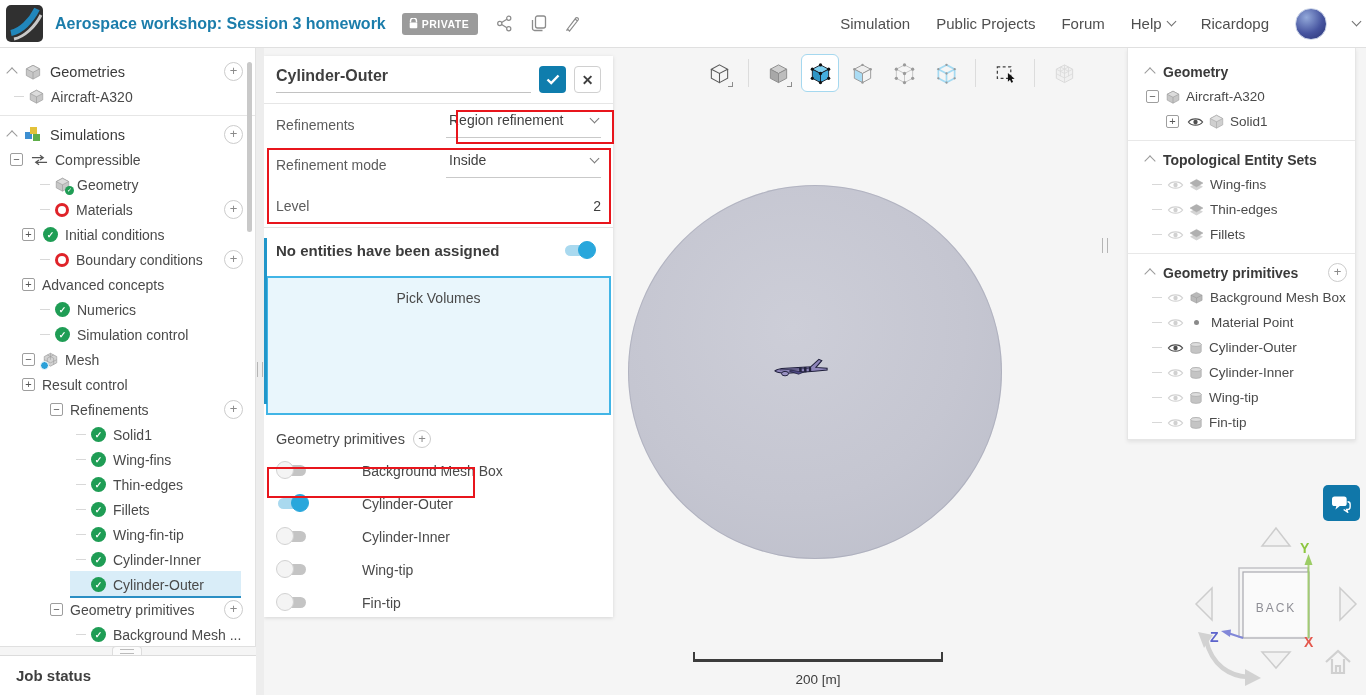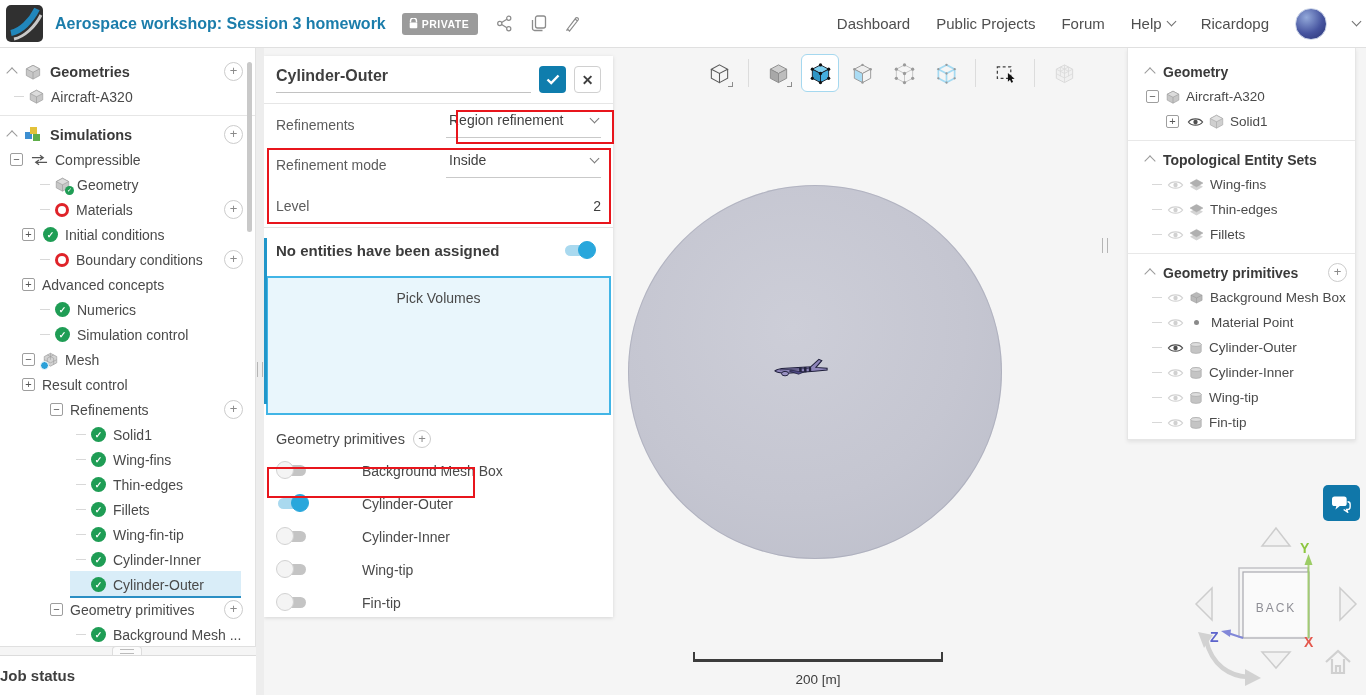--- a/index.html
+++ b/index.html
@@ -13,38 +13,38 @@
 .hicon{margin-left:18px;color:#8c8c8c;display:grid;place-items:center}
 .hnav{margin-left:auto;display:flex;align-items:center;gap:26px;font-size:15px;color:#4f4f4f}
 .hnav .navitem{white-space:nowrap;display:flex;align-items:center;gap:6px}
 .chevd{width:7px;height:7px;border-right:1.6px solid #6f6f6f;border-bottom:1.6px solid #6f6f6f;transform:rotate(45deg);margin-top:-4px}
 .avatar{width:32px;height:32px;border-radius:50%;background:radial-gradient(circle at 35% 28%,#93a9da 0%,#46549f 55%,#273273 100%);border:1px solid #cfd8ea}
 
 
 .lpanel{position:absolute;left:0;top:48px;width:256px;height:599px;background:#fff;border-right:1px solid #e2e2e2;z-index:20;padding-top:11px}
 .trow{display:flex;align-items:center;height:25px;font-size:14px;color:#4a4a4a;position:relative;padding-right:12px;white-space:nowrap}
 .trow .lbl{margin-left:7px;position:relative;z-index:1}
-.hdr .lbl{font-weight:700;color:#3a3a3a;font-size:14.5px;margin-left:9px}
+.hdr .lbl{font-weight:400;color:#3a3a3a;font-size:14.5px;margin-left:9px}
 .addbtn{margin-left:auto;width:19px;height:19px;border:1px solid #ccc;border-radius:50%;color:#8a8a8a;font-size:13px;line-height:16px;text-align:center;background:#fff;flex:none;position:relative;z-index:1}
 .addbtn::before{content:"+"}
 .caret{width:8px;height:8px;border-left:1.5px solid #9a9a9a;border-top:1.5px solid #9a9a9a;transform:rotate(45deg);margin-top:3px;flex:none}
 .exp{width:13px;height:13px;border:1px solid #9e9e9e;background:#fff;font-size:11px;line-height:10px;text-align:center;color:#555;border-radius:2px;flex:none;position:relative;z-index:1}
 .exp.minus::before{content:"−"}
 .exp.plus::before{content:"+"}
 .dash{width:10px;height:1px;background:#d8d8d8;flex:none;margin-right:5px}
 .ic-check{width:15px;height:15px;border-radius:50%;background:#1f9d55;color:#fff;font-size:9px;font-weight:700;display:inline-flex;align-items:center;justify-content:center;flex:none;position:relative;z-index:1}
 .ic-check::before{content:"\2713"}
 .ic-ring{width:14px;height:14px;border-radius:50%;border:3.5px solid #df2329;flex:none}
 .pl8{padding-left:8px}.pl10{padding-left:10px}.pl14{padding-left:14px}.pl30{padding-left:22px}.pl40{padding-left:40px}.pl50{padding-left:50px}.pl76{padding-left:76px}
 .exp+.ico,.exp+.lbl{}
 .trow.selected::before{content:"";position:absolute;left:70px;right:14px;top:-1px;bottom:-1px;background:#d9edf8;border-bottom:2px solid #2b8fc4}
 .tdiv{height:1px;background:#e6e6e6;margin:6px 0}
 .lscroll{position:absolute;right:3px;top:14px;width:5px;height:170px;background:#c9c9c9;border-radius:3px}
 .treebottom{position:absolute;left:0;bottom:0;width:100%;height:1px;background:#e0e0e0}
-.jobbar{position:absolute;left:0;bottom:0;width:256px;height:40px;background:#fff;border-top:1px solid #dcdcdc;z-index:21;display:flex;align-items:center;font-size:15px;font-weight:700;color:#3f3f3f}
+.jobbar{position:absolute;left:0;bottom:0;width:256px;height:40px;background:#fff;border-top:1px solid #dcdcdc;z-index:21;display:flex;align-items:center;padding-left:16px;font-size:15px;font-weight:700;color:#3f3f3f}
 .jobhandle{position:absolute;left:112px;bottom:40px;width:30px;height:9px;background:#fbfbfb;border:1px solid #ddd;border-bottom:none;border-radius:4px 4px 0 0;z-index:22}
 .jobhandle::before{content:"";display:block;margin:2px 7px 0;height:3px;border-top:1px solid #bbb;border-bottom:1px solid #bbb}
 .gapstrip{position:absolute;left:256px;top:48px;width:8px;height:647px;background:#ededed;z-index:19}
 .vhandle{position:absolute;width:6px;height:15px;border-left:1px solid #b5b5b5;border-right:1px solid #b5b5b5;z-index:25}
 
 
 .ppanel{position:absolute;left:264px;top:56px;width:349px;height:561px;background:#fff;box-shadow:0 1px 4px rgba(0,0,0,.13);z-index:18}
 .ptitle{height:48px;border-bottom:1px solid #e6e6e6;display:flex;align-items:center;padding:0 12px}
 .ptitle .tname{width:255px;font-size:16px;font-weight:700;color:#3f3f3f;border-bottom:1px solid #c2c2c2;padding-bottom:7px}
 .btn-apply{margin-left:auto;width:27px;height:27px;background:#0f7dad;border-radius:4px;display:grid;place-items:center;flex:none}
@@ -138,21 +138,21 @@
         <rect x="4.5" y="1" width="10" height="12" rx="2" stroke="#8c8c8c" fill="none" stroke-width="1.3"></rect>
         <path d="M11.5,15.5 H3.5 a2,2 0 0 1 -2,-2 V5" stroke="#8c8c8c" fill="none" stroke-width="1.3"></path>
       </svg>
   </span>
   <span class="hicon">
     <svg width="15" height="16" viewBox="0 0 15 16">
         <path d="M3,13.5 L1.5,14.5 L2.5,13 L11,1.8 a1.6,1.6 0 0 1 2.3,2 L4.5,15 Z M10,3 l2.3,1.8" stroke="#8c8c8c" fill="none" stroke-width="1.2"></path>
       </svg>
   </span>
   <div class="hnav">
-    <span class="navitem">Dashboard</span>
+    <span class="navitem">Simulation</span>
     <span class="navitem">Public Projects</span>
     <span class="navitem">Forum</span>
     <span class="navitem">
         <span>Help</span>
         <span class="chevd"></span>
       </span>
     <span class="navitem">Ricardopg</span>
     <span class="avatar"></span>
     <span class="chevd"></span>
   </div>

